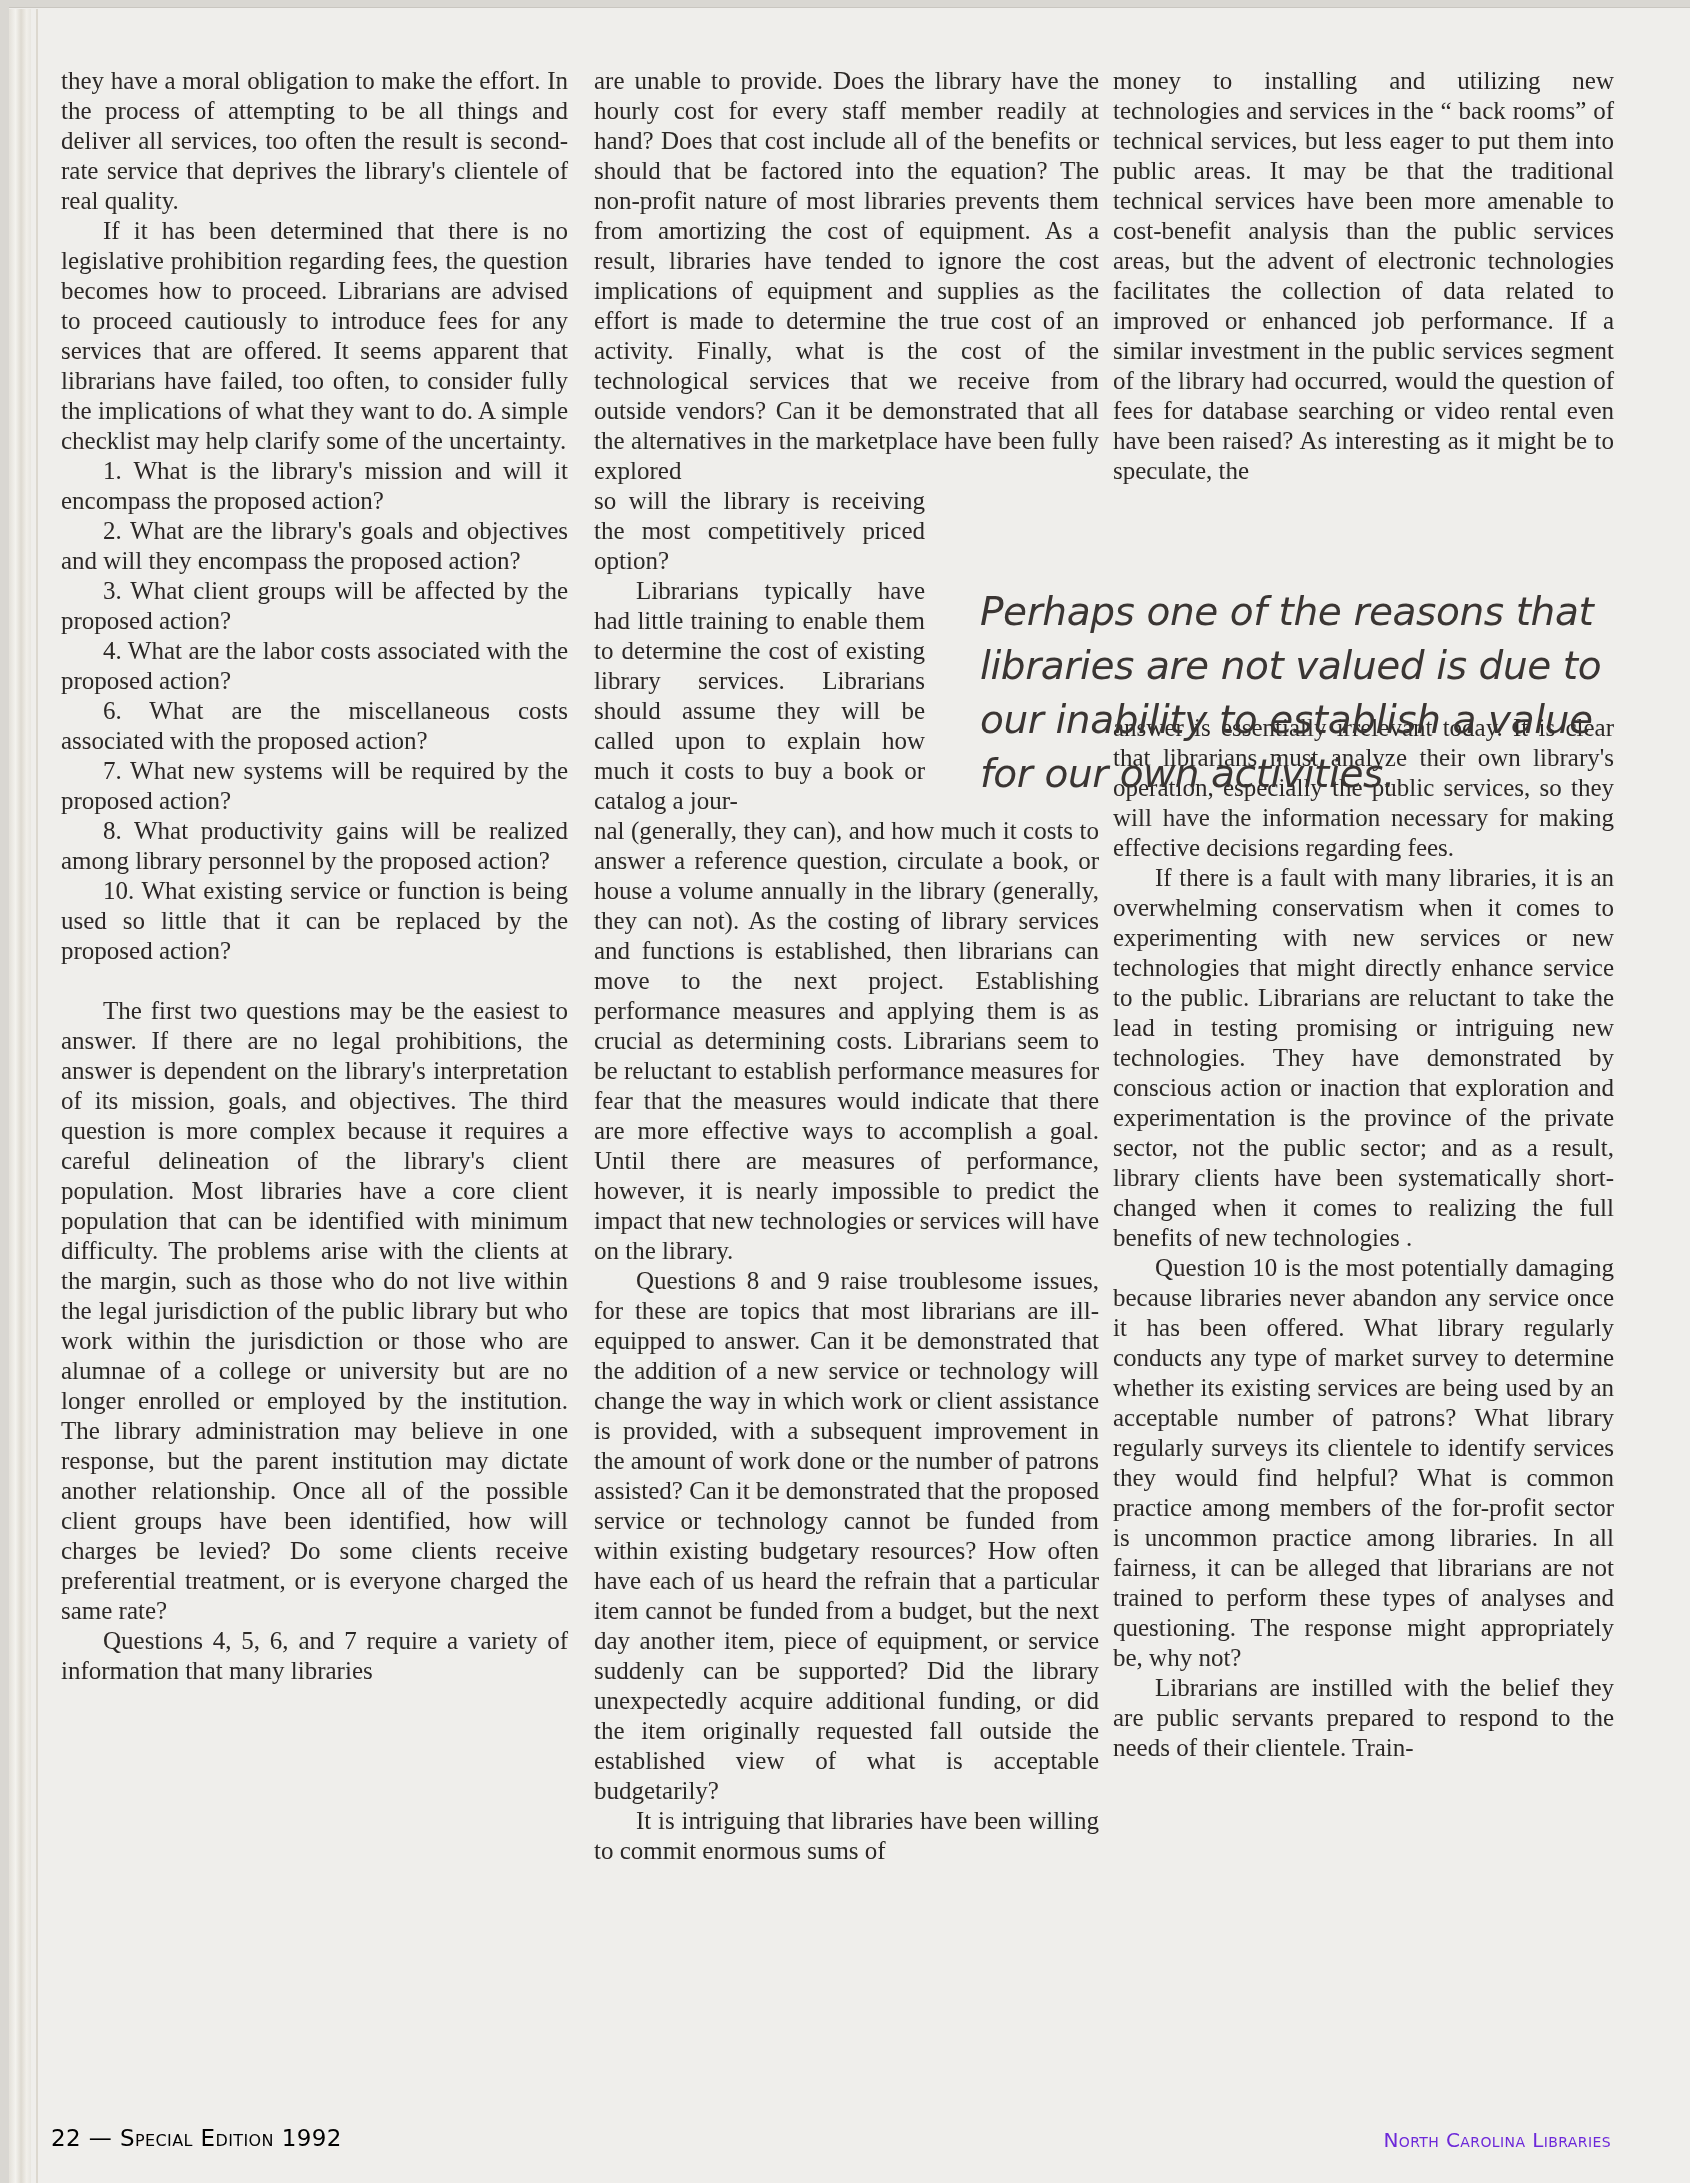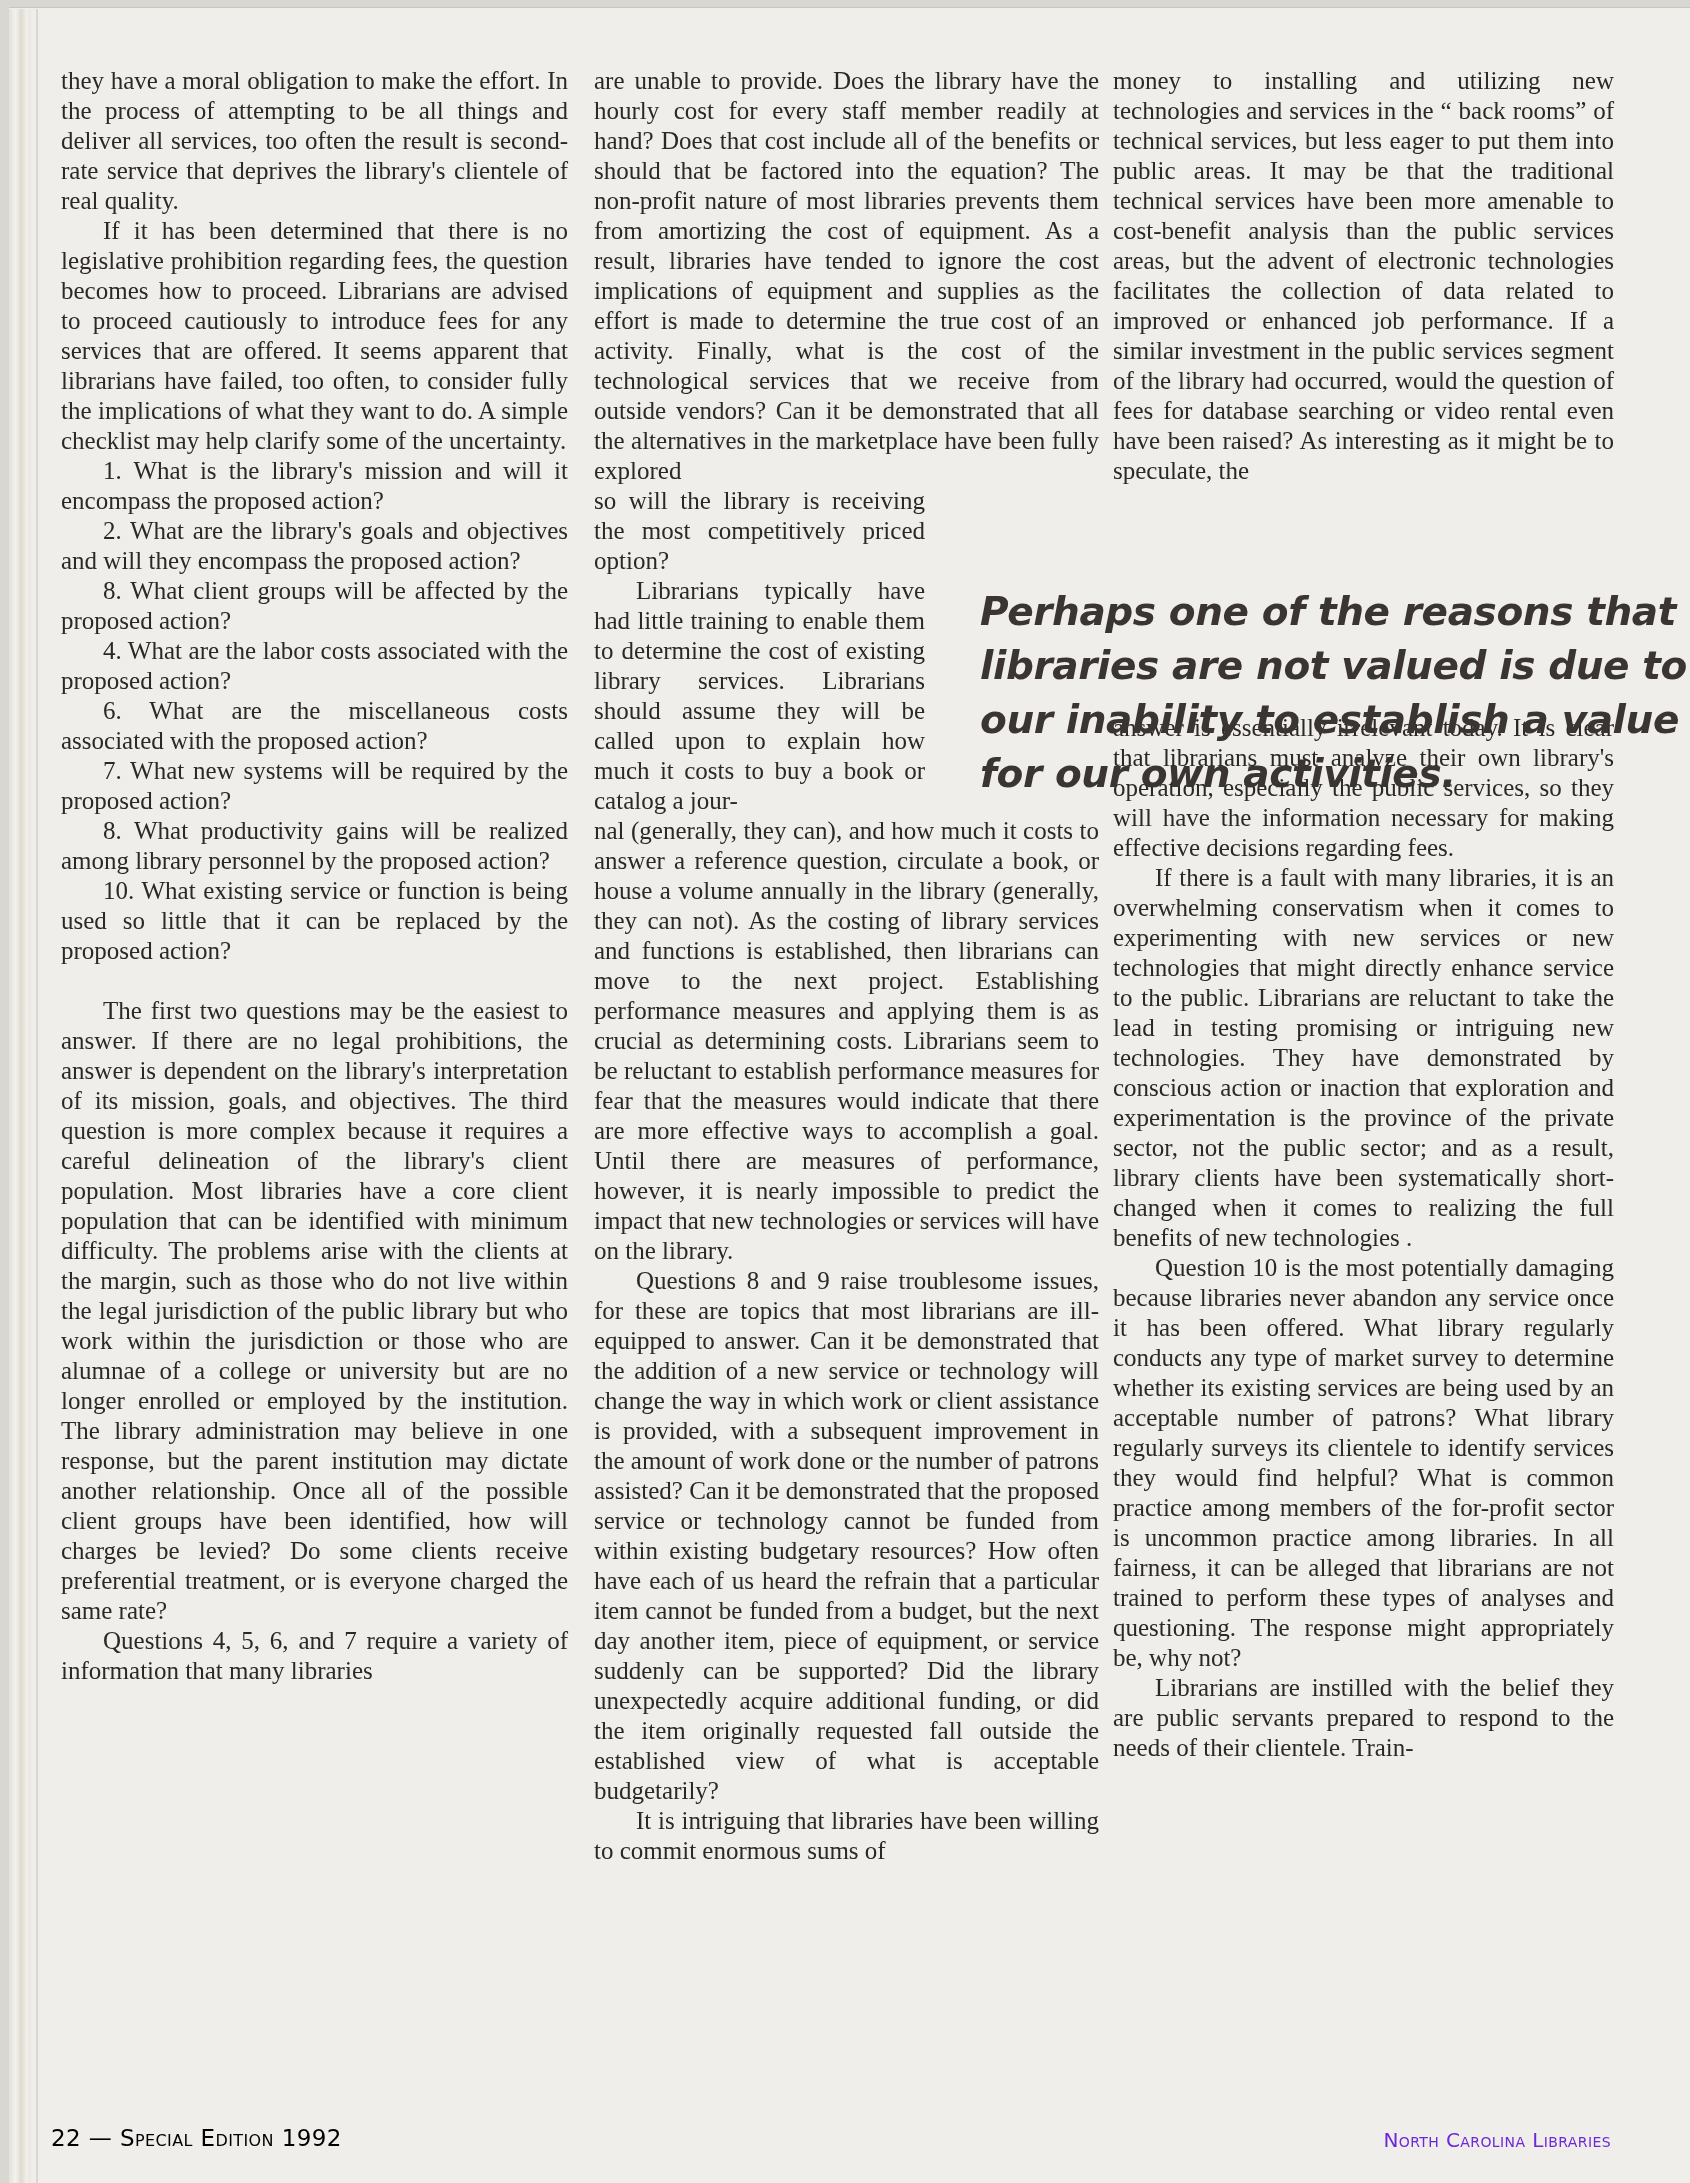--- a/index.html
+++ b/index.html
@@ -34,21 +34,21 @@
     #col1 { left: 61px; width: 507px; }
     #col2 { left: 594px; width: 505px; }
     #col3 { left: 1113px; width: 501px; }
     .col2-narrow { width: 331px; }
     .pullquote {
       position: absolute; left: 980px; top: 585px; width: 642px;
       font-family: "DejaVu Sans", sans-serif; font-style: italic;
       font-size: 39px; line-height: 54px; color: #3a3533;
       letter-spacing: -0.4px;
     }
-    .pullquote span { display: block; white-space: nowrap; font-weight: bold; }
+    .pullquote span { display: block; white-space: nowrap; }
     .footer-left {
       position: absolute; left: 51px; top: 2125px;
       font-family: "DejaVu Sans", sans-serif; font-size: 23px; color: #000000;
       letter-spacing: 0.4px;
     }
     .footer-right {
       position: absolute; right: 79px; top: 2128px;
       font-family: "DejaVu Sans", sans-serif; font-size: 20px; color: #6d28d9;
       font-variant: small-caps; letter-spacing: 0.4px;
     }
@@ -59,21 +59,21 @@
 
 <div class="page"></div>
 <div class="spine"></div>
 <div class="spine-line"></div>
 
 <div class="col" id="col1">
     <p class="">they have a moral obligation to make the effort. In the process of attempting to be all things and deliver all services, too often the result is second-rate service that deprives the library's clientele of real quality.</p>
     <p class="ind">If it has been determined that there is no legislative prohibition regarding fees, the question becomes how to proceed. Librarians are advised to proceed cautiously to introduce fees for any services that are offered. It seems apparent that librarians have failed, too often, to consider fully the implications of what they want to do. A simple checklist may help clarify some of the uncertainty.</p>
     <p class="ind">1. What is the library's mission and will it encompass the proposed action?</p>
     <p class="ind">2. What are the library's goals and objectives and will they encompass the proposed action?</p>
-    <p class="ind">8. What client groups will be affected by the proposed action?</p>
+    <p class="ind">3. What client groups will be affected by the proposed action?</p>
     <p class="ind">4. What are the labor costs associated with the proposed action?</p>
     <p class="ind">6. What are the miscellaneous costs associated with the proposed action?</p>
     <p class="ind">7. What new systems will be required by the proposed action?</p>
     <p class="ind">8. What productivity gains will be realized among library personnel by the proposed action?</p>
     <p class="ind">10. What existing service or function is being used so little that it can be replaced by the proposed action?</p>
     <p class="ind gap">The first two questions may be the easiest to answer. If there are no legal prohibitions, the answer is dependent on the library's interpretation of its mission, goals, and objectives. The third question is more complex because it requires a careful delineation of the library's client population. Most libraries have a core client population that can be identified with minimum difficulty. The problems arise with the clients at the margin, such as those who do not live within the legal jurisdiction of the public library but who work within the jurisdiction or those who are alumnae of a college or university but are no longer enrolled or employed by the institution. The library administration may believe in one response, but the parent institution may dictate another relationship. Once all of the possible client groups have been identified, how will charges be levied? Do some clients receive preferential treatment, or is everyone charged the same rate?</p>
     <p class="ind">Questions 4, 5, 6, and 7 require a variety of information that many libraries</p>
   </div>
 
 <div class="col" id="col2">

